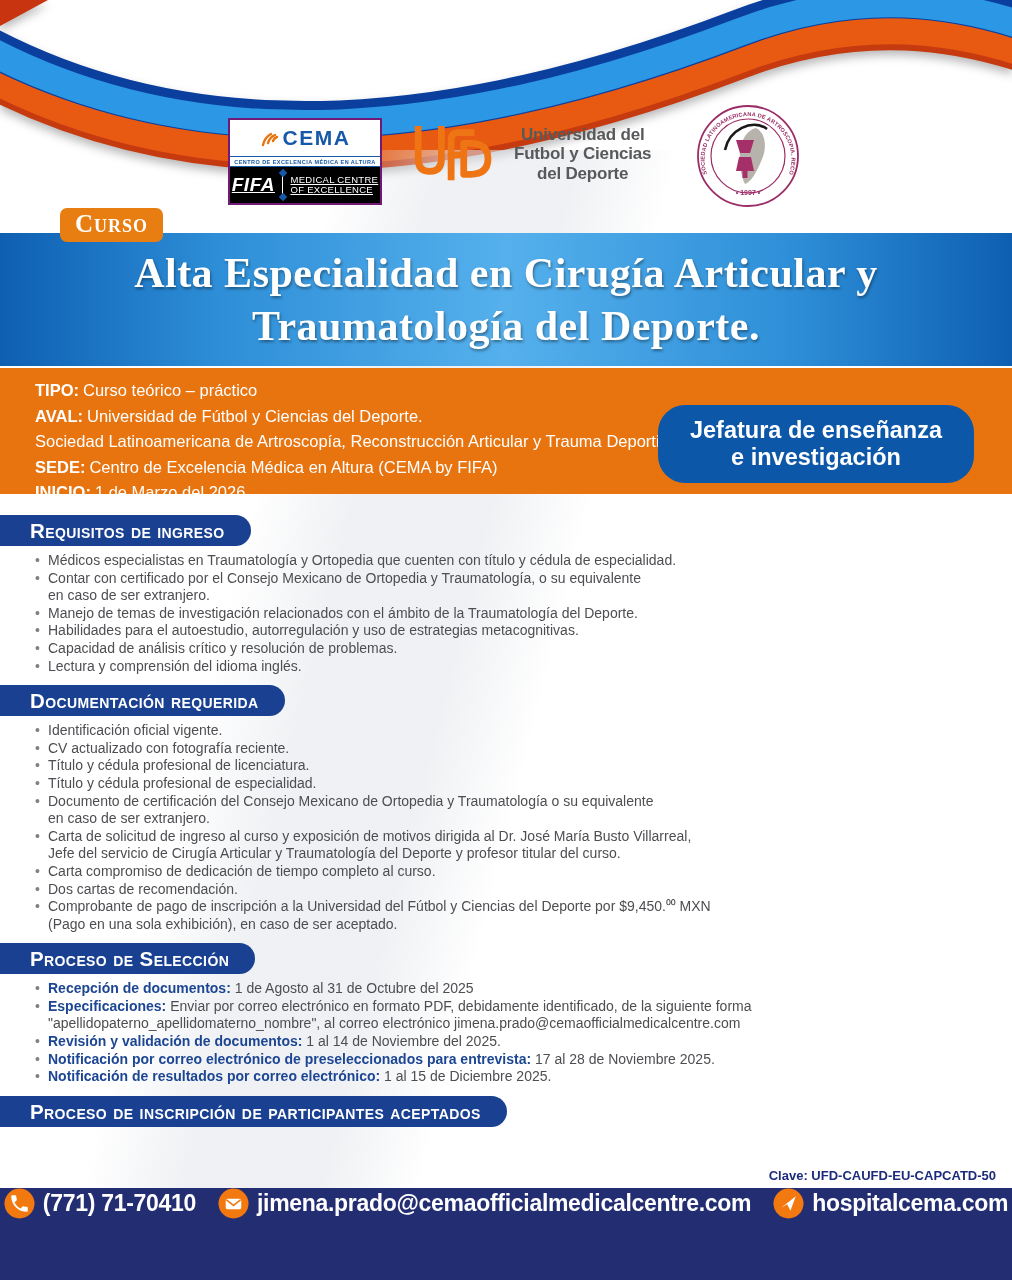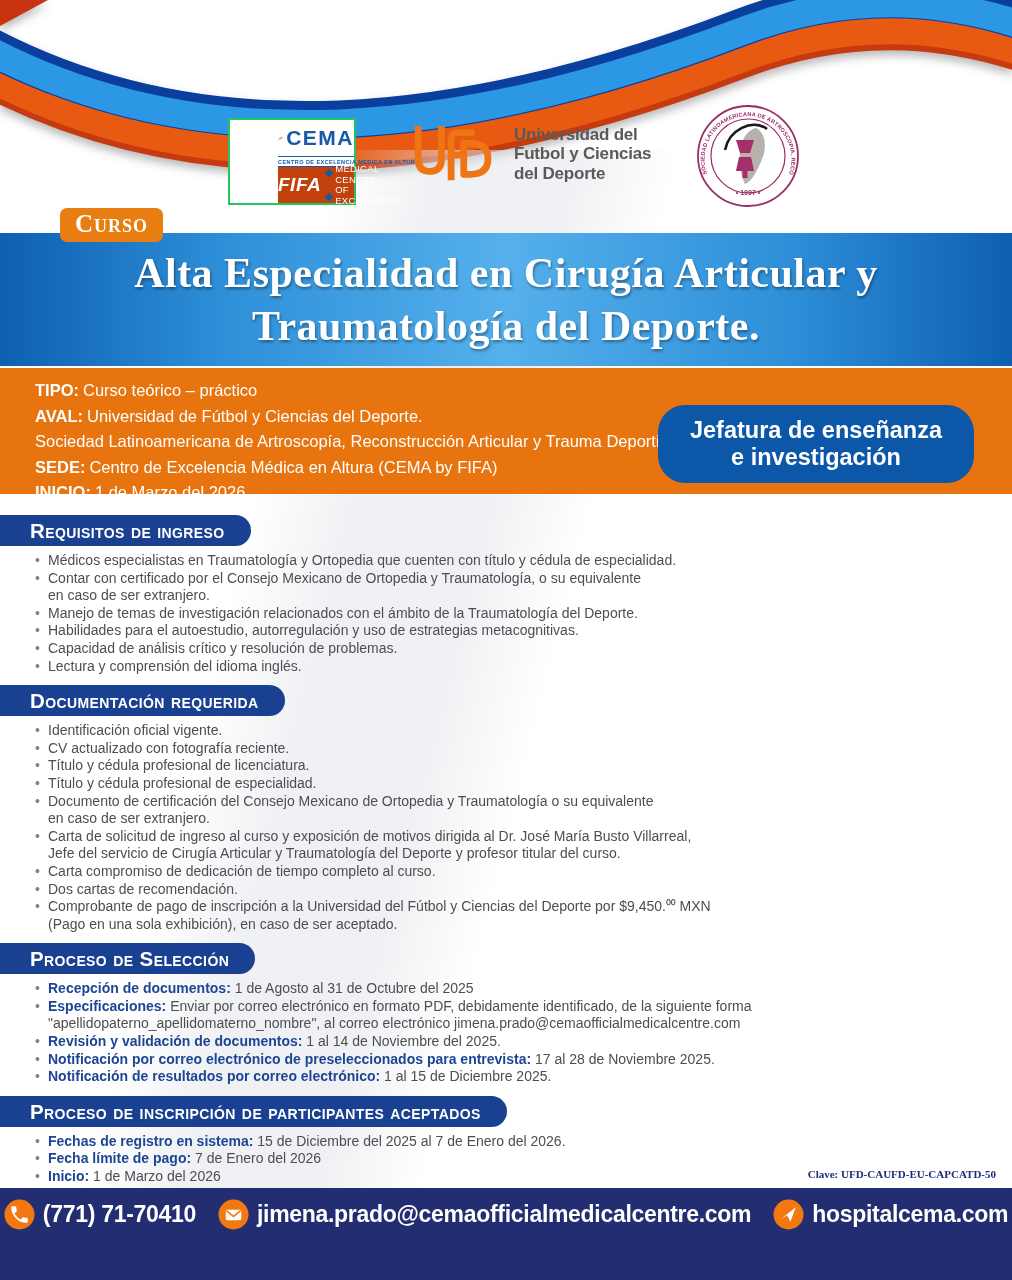--- a/index.html
+++ b/index.html
@@ -9,39 +9,39 @@
   
   .wave{position:absolute;top:0;left:0;width:1012px;height:170px;
         filter:drop-shadow(0 5px 5px rgba(0,0,0,.28));}
 
   
   .stripes{position:absolute;top:150px;left:0;right:0;bottom:92px;pointer-events:none;
     background:repeating-linear-gradient(104deg,
       rgba(226,229,234,0) 0 330px, rgba(226,229,234,.55) 430px 560px, rgba(226,229,234,0) 660px 900px);}
 
   
-  .cema-logo{position:absolute;left:228px;top:118px;width:128px;background:#fff;
-             border:2px solid #22c55e;box-sizing:border-box;padding-left:48px;}
+  .cema-logo{position:absolute;left:228px;top:118px;width:154px;background:#fff;
+             border:2px solid #701a75;box-sizing:border-box;}
   .cema-top{height:36px;display:flex;align-items:center;justify-content:center;gap:3px;}
   .cema-word{color:#1559a8;font-weight:800;font-size:21px;letter-spacing:1.5px;}
   .cema-strip{border-top:1.5px solid #1559a8;border-bottom:1.5px solid #1559a8;
               color:#1559a8;font-size:5.5px;font-weight:bold;letter-spacing:.45px;
               text-align:center;padding:1.5px 0;white-space:nowrap;}
-  .cema-fifa{background:#c2410c;color:#fff;display:flex;align-items:center;
-             gap:7px;height:36px;}
+  .cema-fifa{background:#000000;color:#fff;display:flex;align-items:center;justify-content:center;
+             gap:7px;height:36px;text-decoration:underline;}
   .fifa-word{font-size:19px;font-weight:800;font-style:italic;letter-spacing:.5px;}
   .fifa-div{width:1.5px;height:24px;background:#fff;position:relative;}
   .fifa-div::before,.fifa-div::after{content:"";position:absolute;left:-2.2px;width:6px;height:6px;
              background:#1559a8;}
   .fifa-div::before{top:-3px;transform:rotate(45deg);}
   .fifa-div::after{bottom:-3px;transform:rotate(45deg);}
   .fifa-lines{display:flex;flex-direction:column;text-align:left;}
   .fifa-lines span{font-size:9.5px;line-height:10.5px;letter-spacing:.3px;}
 
-  .ufd-logo{position:absolute;left:408px;top:122px;display:flex;align-items:center;gap:12px;}
+  .ufd-logo{position:absolute;left:408px;top:122px;display:flex;align-items:center;gap:12px;text-align:center;}
   .ufd-text{display:flex;flex-direction:column;color:#58595b;font-weight:bold;
             font-size:17px;line-height:19.5px;letter-spacing:-.2px;}
 
   .seal{position:absolute;left:696px;top:104px;}
 
   
   .curso-badge{position:absolute;left:60px;top:208px;z-index:5;background:#e87d12;color:#fff;
     font-family:"Liberation Serif",serif;font-variant:small-caps;font-weight:bold;
     font-size:25px;line-height:25px;padding:3px 15px 6px;border-radius:7px;letter-spacing:1px;text-align:right;}
 
@@ -67,26 +67,26 @@
     font-weight:bold;font-size:20.5px;line-height:31px;height:31px;padding:0 26px 0 30px;
     border-radius:0 16px 16px 0;margin:10px 0 6px;letter-spacing:.4px;}
   .sec-header:first-child{margin-top:12px;}
   ul.sec-list{list-style:none;margin:0 0 0 35px;padding:0;}
   ul.sec-list li{font-size:14px;line-height:17.6px;color:#4e4e52;padding-left:13px;
     text-indent:-13px;white-space:pre-line;}
   ul.sec-list li::before{content:"•";display:inline-block;width:13px;text-indent:0;
     color:#7c8287;}
   .lead{color:#1c4693;font-weight:bold;}
 
-  .clave{position:absolute;right:16px;top:1168px;font-size:11px;font-weight:bold;color:#1d2c7a;font-family:Liberation Serif, serif;}
+  .clave{position:absolute;right:16px;top:1168px;font-size:13px;font-weight:bold;color:#1d2c7a;}
 
   
   .footer{position:absolute;left:0;top:1188px;width:1012px;height:92px;background:#232d72;}
   .f-row{display:flex;align-items:center;justify-content:center;gap:22px;}
-  .f-row1{margin-top:11px;}
+  .f-row1{}
   .f-row2{margin-top:5px;gap:10px;}
   .f-item{display:flex;align-items:center;gap:8px;color:#fff;font-weight:bold;
           font-size:23px;letter-spacing:-.3px;}
 </style>
 </head>
 <body>
 
 <div class="page">
 
   <svg class="wave" viewBox="0 0 1012 170" preserveAspectRatio="none">
@@ -206,25 +206,20 @@
       <div class="sec-header">Proceso de Selección</div>
       <ul class="sec-list">
         <li><b class="lead">Recepción de documentos:</b> 1 de Agosto al 31 de Octubre del 2025</li>
         <li><b class="lead">Especificaciones:</b> Enviar por correo electrónico en formato PDF, debidamente identificado, de la siguiente forma
 "apellidopaterno_apellidomaterno_nombre", al correo electrónico jimena.prado@cemaofficialmedicalcentre.com</li>
         <li><b class="lead">Revisión y validación de documentos:</b> 1 al 14 de Noviembre del 2025.</li>
         <li><b class="lead">Notificación por correo electrónico de preseleccionados para entrevista:</b> 17 al 28 de Noviembre 2025.</li>
         <li><b class="lead">Notificación de resultados por correo electrónico:</b> 1 al 15 de Diciembre 2025.</li>
       </ul>
       <div class="sec-header">Proceso de inscripción de participantes aceptados</div>
-      <ul class="sec-list">
-        <li><b class="lead">Fechas de registro en sistema:</b> 15 de Diciembre del 2025 al 7 de Enero del 2026.</li>
-        <li><b class="lead">Fecha límite de pago:</b> 7 de Enero del 2026</li>
-        <li><b class="lead">Inicio:</b> 1 de Marzo del 2026</li>
-      </ul>
     </div>
 
   <div class="clave">Clave: UFD-CAUFD-EU-CAPCATD-50</div>
 
   <div class="footer">
     <div class="f-row f-row1">
       <div class="f-item">
         <svg width="31" height="31" viewBox="0 0 32 32">
           <circle cx="16" cy="16" r="15.5" fill="#f1790f"></circle>
           <path transform="translate(4.6,4.6) scale(0.95)" fill="#fff" d="M6.6,10.8c1.4,2.8 3.8,5.1 6.6,6.6l2.2,-2.2c0.3,-0.3 0.7,-0.4 1,-0.2 1.1,0.4 2.3,0.6 3.6,0.6 0.6,0 1,0.4 1,1V20c0,0.6 -0.4,1 -1,1C10.6,21 3,13.4 3,4c0,-0.6 0.4,-1 1,-1h3.5c0.6,0 1,0.4 1,1 0,1.2 0.2,2.4 0.6,3.6 0.1,0.3 0,0.7 -0.2,1l-2.3,2.2z"></path>

